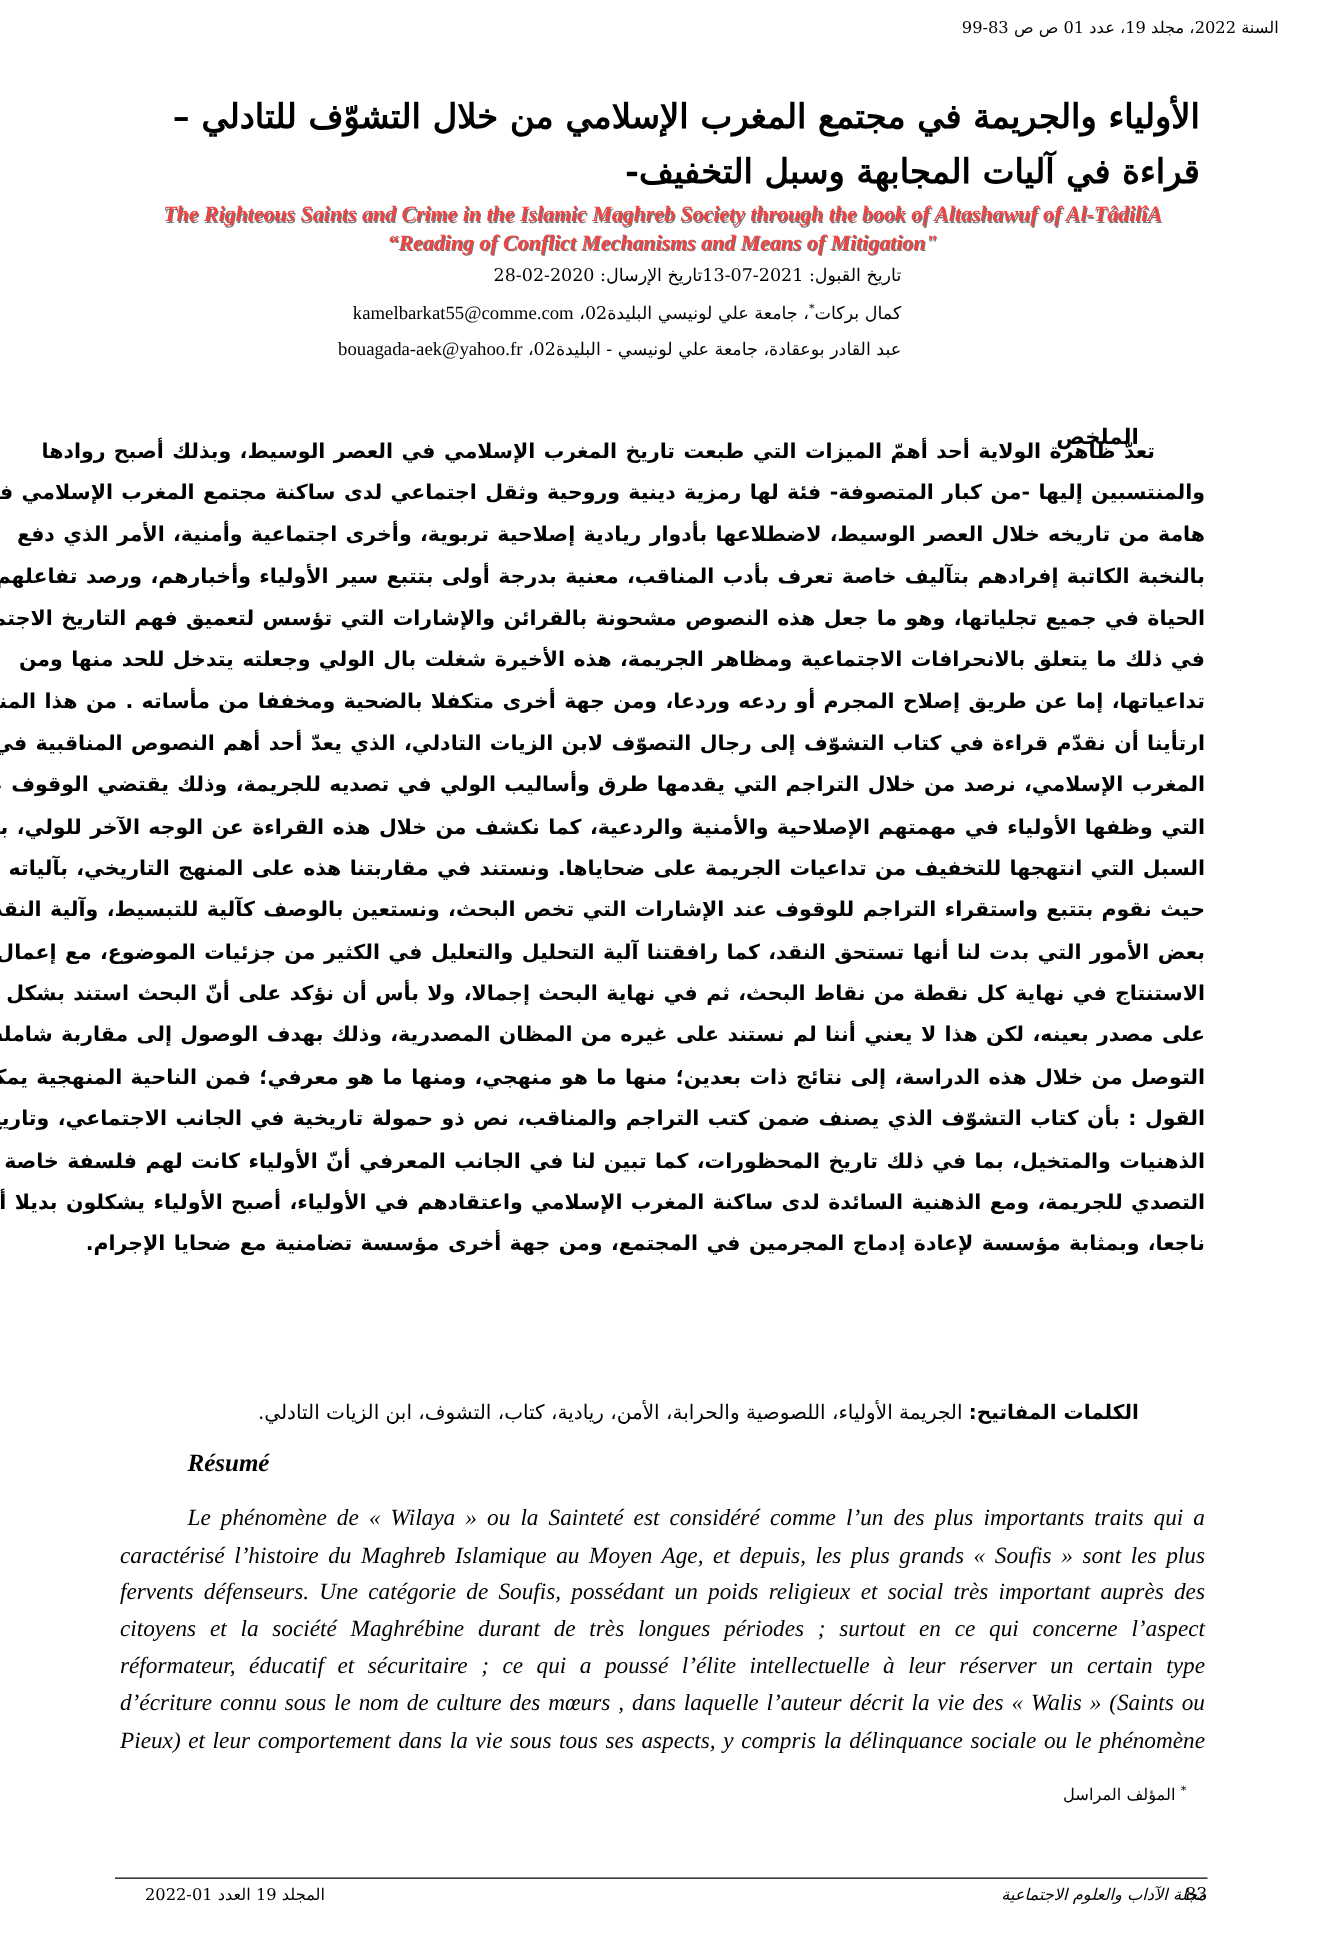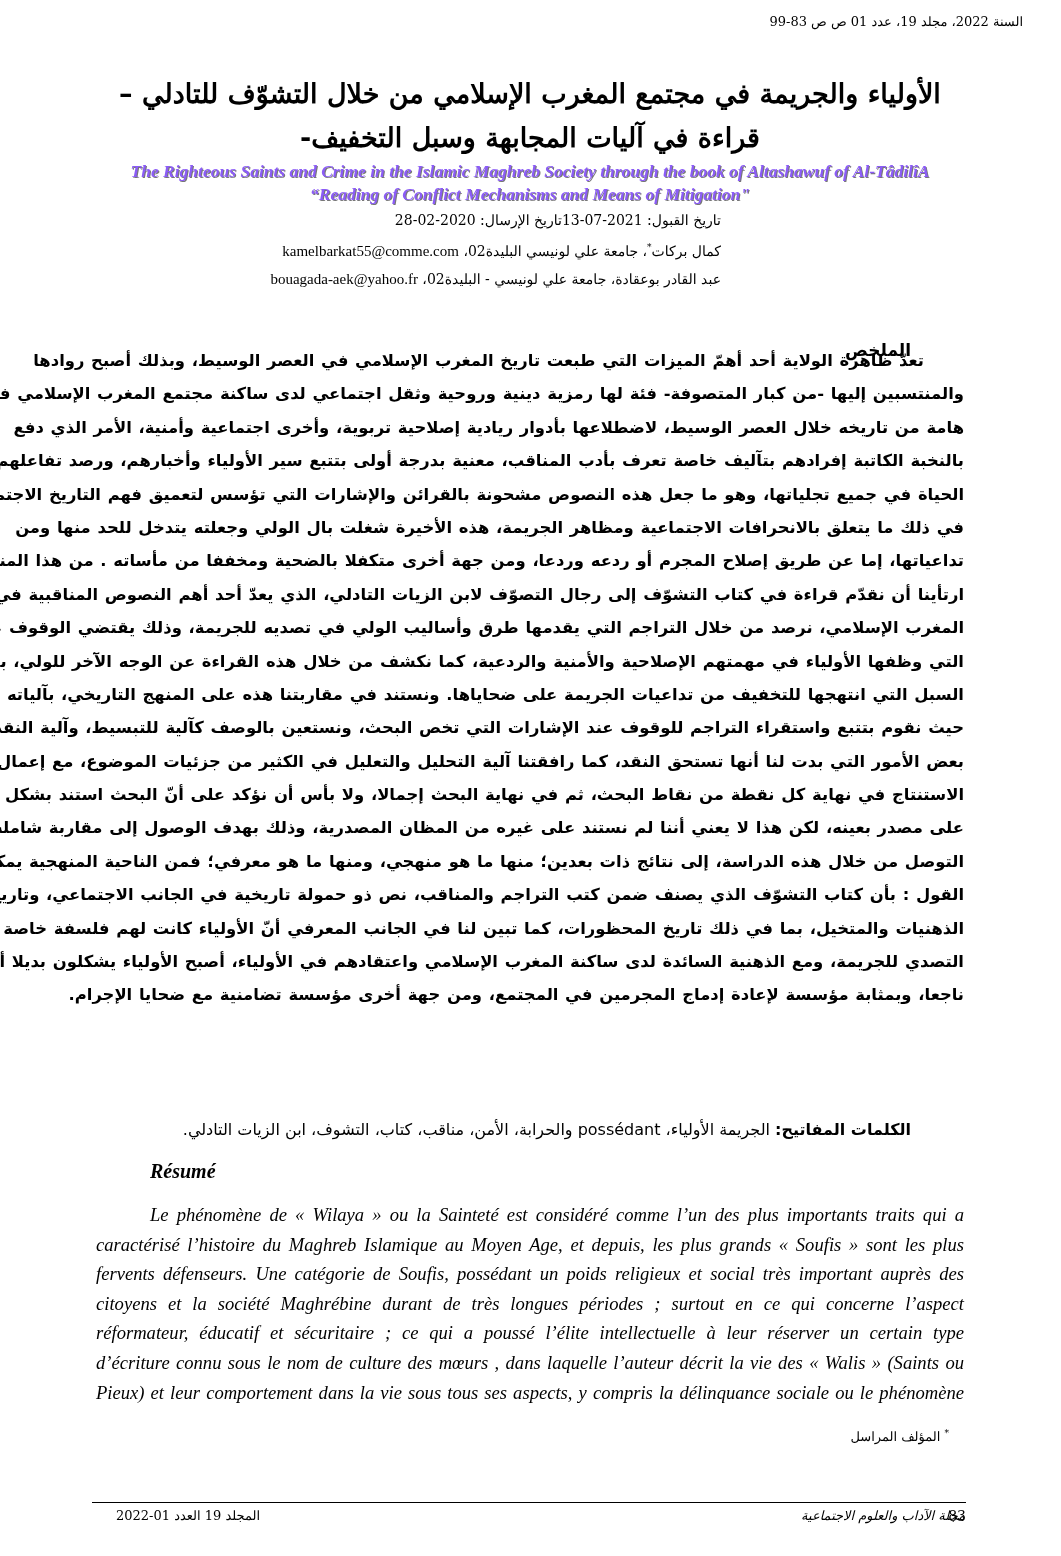--- a/index.html
+++ b/index.html
@@ -9,28 +9,28 @@
     }
     .abs { position: absolute; }
     .rtl { direction: rtl; unicode-bidi: embed; }
 
     #running-header {
       top: 14px; right: 38px; font-size: 13px;
       font-family: "DejaVu Serif", serif;
     }
 
     #title-ar {
-      top: 72px; left: 100px; width: 860px; text-align: center;
+      top: 72px; left: 100px; width: 860px; 
       font-size: 27px; line-height: 44px; font-weight: bold;
       font-family: "DejaVu Serif", serif;
     }
     #title-en {
       top: 160px; left: 100px; width: 860px; text-align: center;
       font-size: 17.5px; line-height: 23px; font-style: italic; font-weight: bold;
-      font-family: "Liberation Serif", serif; color: #8b5cf6;
+      font-family: "Liberation Serif", serif; color: #ef4444;
       text-shadow: 1px 1px 0 #777;
     }
 
     #dates {
       top: 212px; right: 340px; font-size: 14px;
       display: flex; flex-direction: row-reverse;
       font-family: "DejaVu Serif", serif;
     }
     .author-line {
       right: 340px; font-size: 14px; font-family: "DejaVu Serif", serif;
@@ -140,21 +140,21 @@
   <span class="line">الاستنتاج في نهاية كل نقطة من نقاط البحث، ثم في نهاية البحث إجمالا، ولا بأس أن نؤكد على أنّ البحث استند بشكل أساسي</span>
   <span class="line">على مصدر بعينه، لكن هذا لا يعني أننا لم نستند على غيره من المظان المصدرية، وذلك بهدف الوصول إلى مقاربة شاملة.   تمّ</span>
   <span class="line">التوصل من خلال هذه الدراسة، إلى نتائج ذات بعدين؛ منها ما هو منهجي، ومنها ما هو معرفي؛ فمن الناحية المنهجية يمكن</span>
   <span class="line">القول : بأن كتاب التشوّف الذي يصنف ضمن كتب التراجم والمناقب، نص ذو حمولة تاريخية في الجانب الاجتماعي، وتاريخ</span>
   <span class="line">الذهنيات والمتخيل، بما في ذلك تاريخ المحظورات، كما تبين لنا في الجانب المعرفي أنّ الأولياء كانت لهم فلسفة خاصة بهم في</span>
   <span class="line">التصدي للجريمة، ومع الذهنية السائدة لدى ساكنة المغرب الإسلامي واعتقادهم في الأولياء، أصبح الأولياء يشكلون بديلا أمنيا</span>
   <span class="line last">ناجعا، وبمثابة مؤسسة لإعادة إدماج المجرمين في المجتمع، ومن جهة أخرى مؤسسة تضامنية مع ضحايا الإجرام.</span>
 </div>
 
 <div id="keywords" class="abs rtl">
-  <span class="kw-label">الكلمات المفاتيح:</span><span> الجريمة الأولياء، possédant والحرابة، الأمن، مناقب، كتاب، التشوف، ابن الزيات التادلي.</span>
+  <span class="kw-label">الكلمات المفاتيح:</span><span> الجريمة الأولياء، اللصوصية والحرابة، الأمن، ريادية، كتاب، التشوف، ابن الزيات التادلي.</span>
 </div>
 
 <div id="resume-heading" class="abs">Résumé</div>
 
 <div id="resume" class="abs">
   <span class="line first">Le phénomène de « Wilaya » ou la Sainteté est considéré comme l’un des plus importants traits qui a</span>
   <span class="line">caractérisé l’histoire du Maghreb Islamique au Moyen Age, et depuis, les plus grands « Soufis » sont les plus</span>
   <span class="line">fervents défenseurs. Une catégorie de Soufis, possédant un poids religieux et social très important auprès des</span>
   <span class="line">citoyens et la société Maghrébine durant  de très longues périodes ; surtout en ce qui concerne l’aspect</span>
   <span class="line">réformateur, éducatif et sécuritaire ; ce qui a poussé l’élite intellectuelle à leur réserver un certain type</span>

